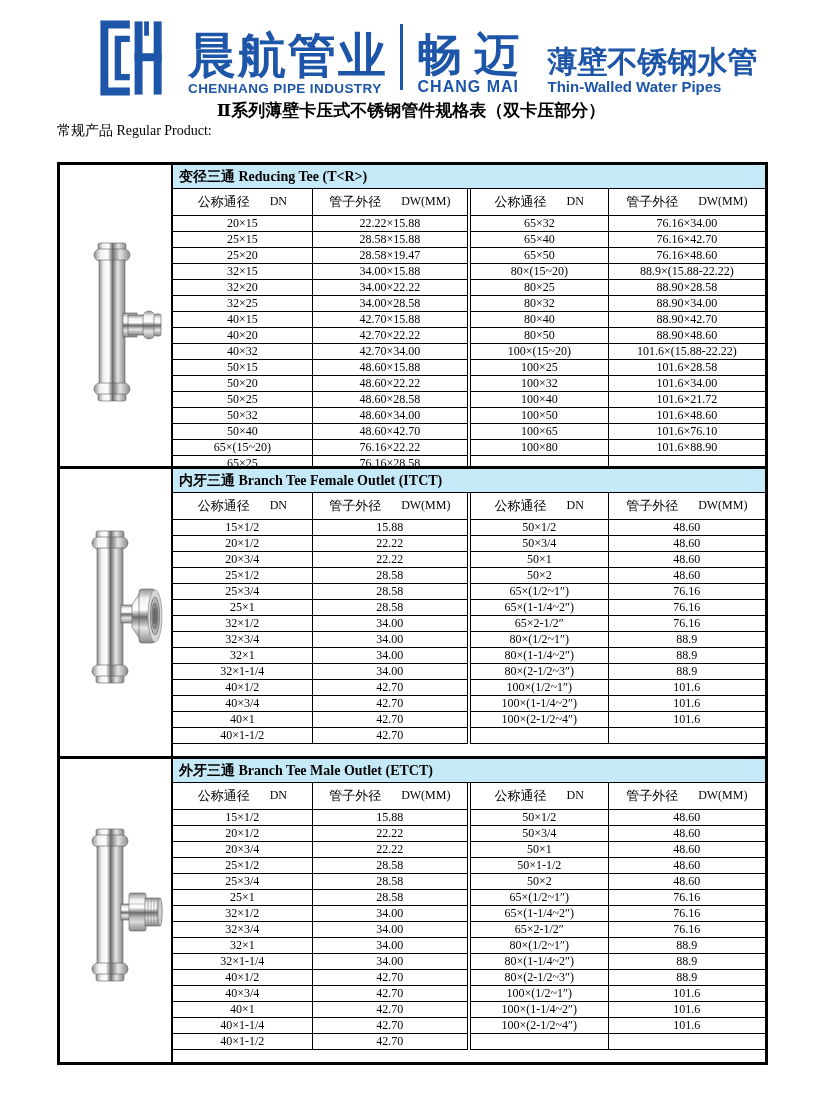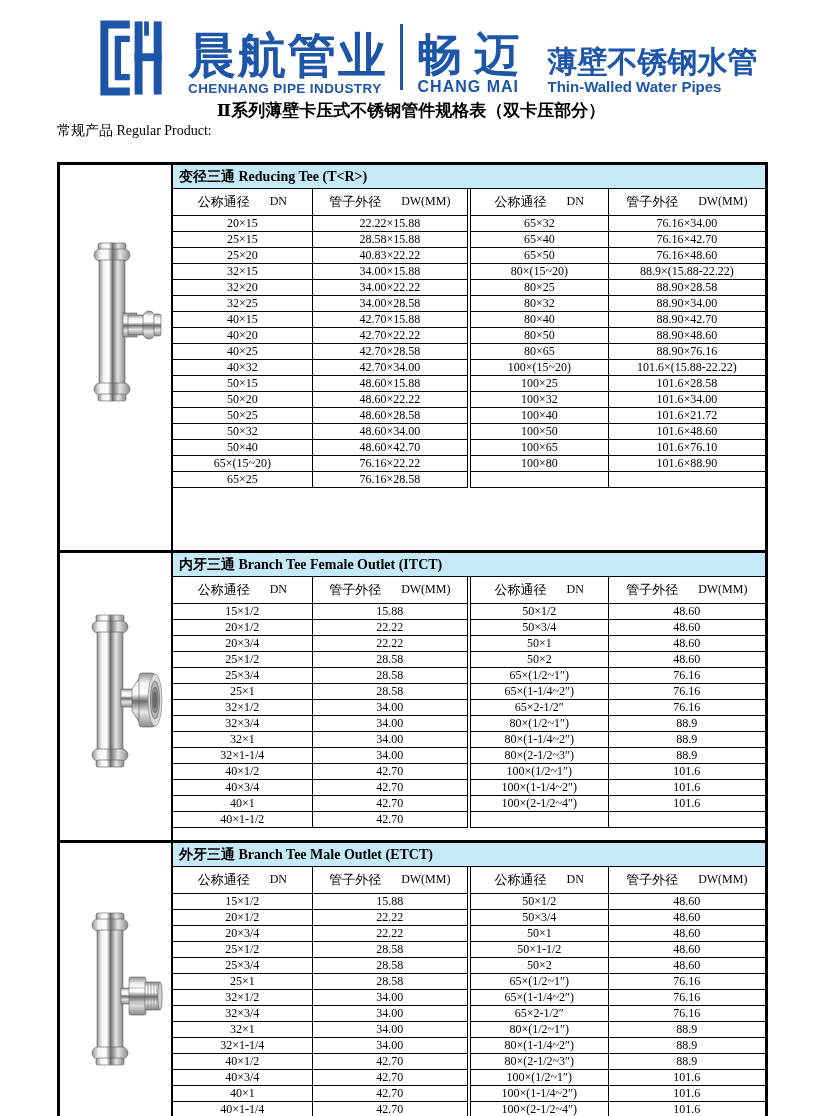--- a/index.html
+++ b/index.html
@@ -31,21 +31,21 @@
   .prod-en{ font-size:15px; font-weight:bold; white-space:nowrap; }
 
   
   .page-title{ text-align:center; font-size:17px; font-weight:bold; line-height:22px; }
   .regular-label{ font-size:14px; line-height:18px; margin-left:57px; }
 
   
   .sections{ margin:2px 0 0 57px; width:711px; }
   .section{ display:flex; border:3px solid #000; overflow:hidden; background:#fff; }
   .section + .section{ margin-top:-3px; }
-  .s1{ height:391px;margin-top:22px; }
+  .s1{ height:307px;margin-top:22px; }
   .s2{ height:293px; }
   .s3{ height:309px; }
 
   .img-cell{
     width:113px; flex:none; border-right:2px solid #000;
     display:flex; justify-content:center; align-items:flex-start; overflow:hidden;
   }
   .s1 .img-cell svg{ margin-top:76px; }
   .s2 .img-cell svg{ margin-top:60px; }
   .s3 .img-cell svg{ margin-top:68px; }
@@ -187,21 +187,21 @@
               <td>76.16×34.00</td>
             </tr>
             <tr>
               <td>25×15</td>
               <td>28.58×15.88</td>
               <td>65×40</td>
               <td>76.16×42.70</td>
             </tr>
             <tr>
               <td>25×20</td>
-              <td>40.83×22.22</td>
+              <td>28.58×19.47</td>
               <td>65×50</td>
               <td>76.16×48.60</td>
             </tr>
             <tr>
               <td>32×15</td>
               <td>34.00×15.88</td>
               <td>80×(15~20)</td>
               <td>88.9×(15.88-22.22)</td>
             </tr>
             <tr>
@@ -220,26 +220,20 @@
               <td>40×15</td>
               <td>42.70×15.88</td>
               <td>80×40</td>
               <td>88.90×42.70</td>
             </tr>
             <tr>
               <td>40×20</td>
               <td>42.70×22.22</td>
               <td>80×50</td>
               <td>88.90×48.60</td>
-            </tr>
-            <tr>
-              <td>40×25</td>
-              <td>42.70×28.58</td>
-              <td>80×65</td>
-              <td>88.90×76.16</td>
             </tr>
             <tr>
               <td>40×32</td>
               <td>42.70×34.00</td>
               <td>100×(15~20)</td>
               <td>101.6×(15.88-22.22)</td>
             </tr>
             <tr>
               <td>50×15</td>
               <td>48.60×15.88</td>

